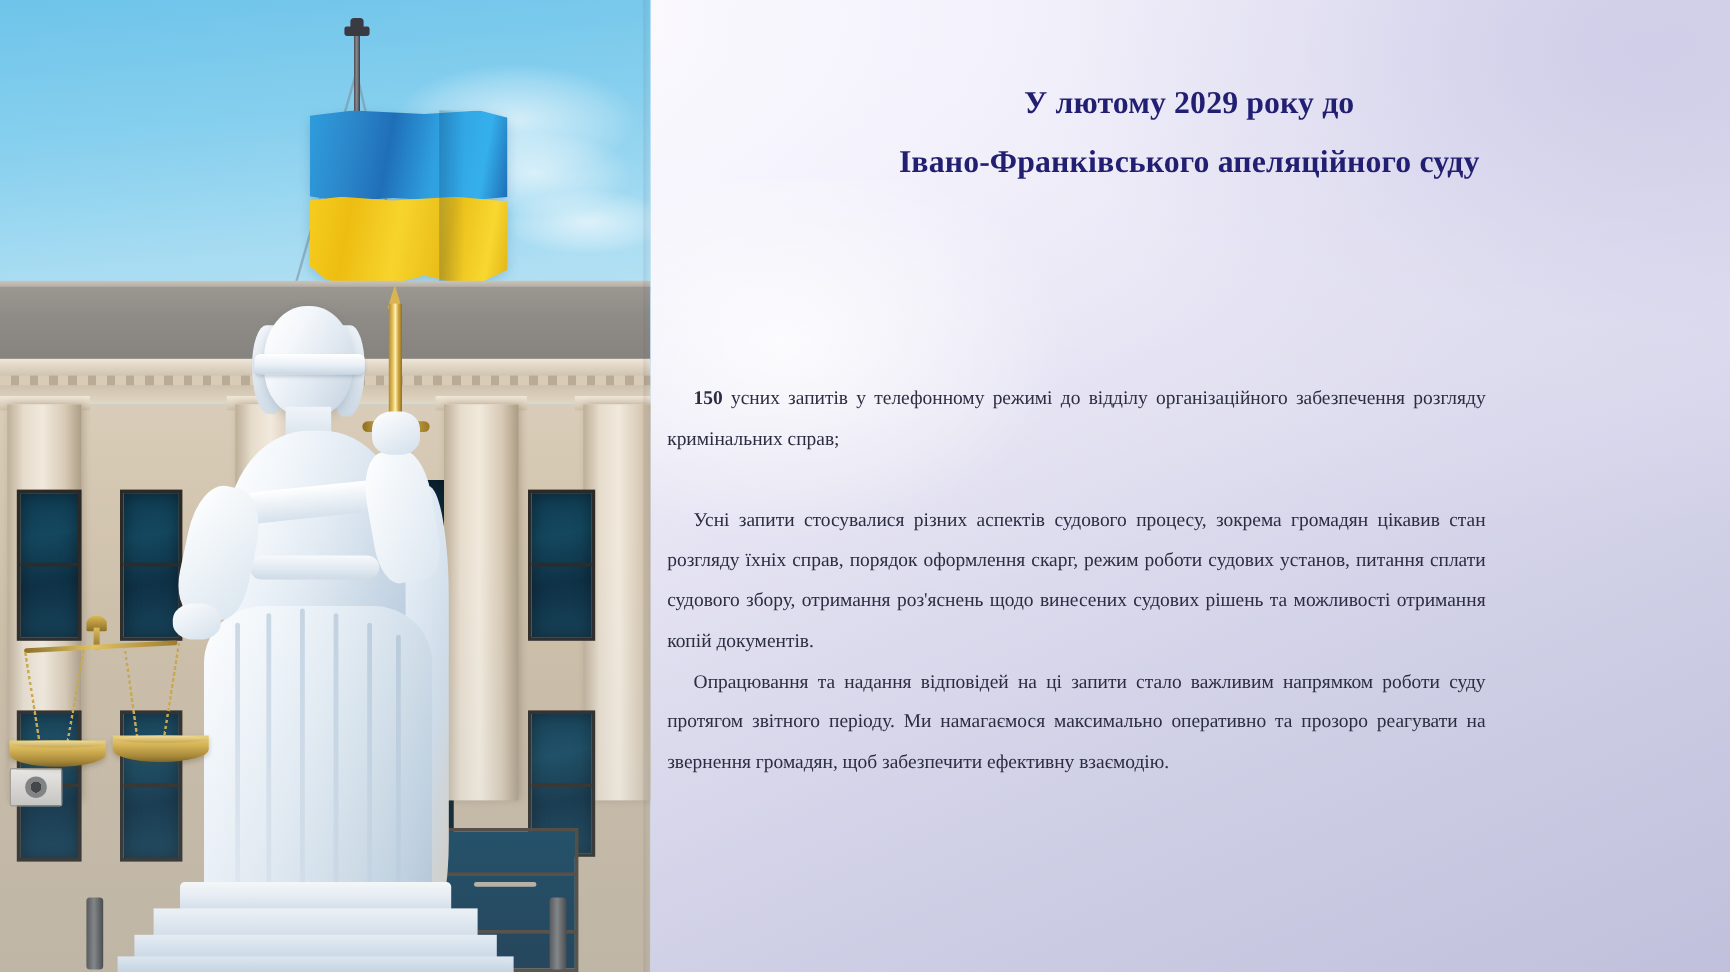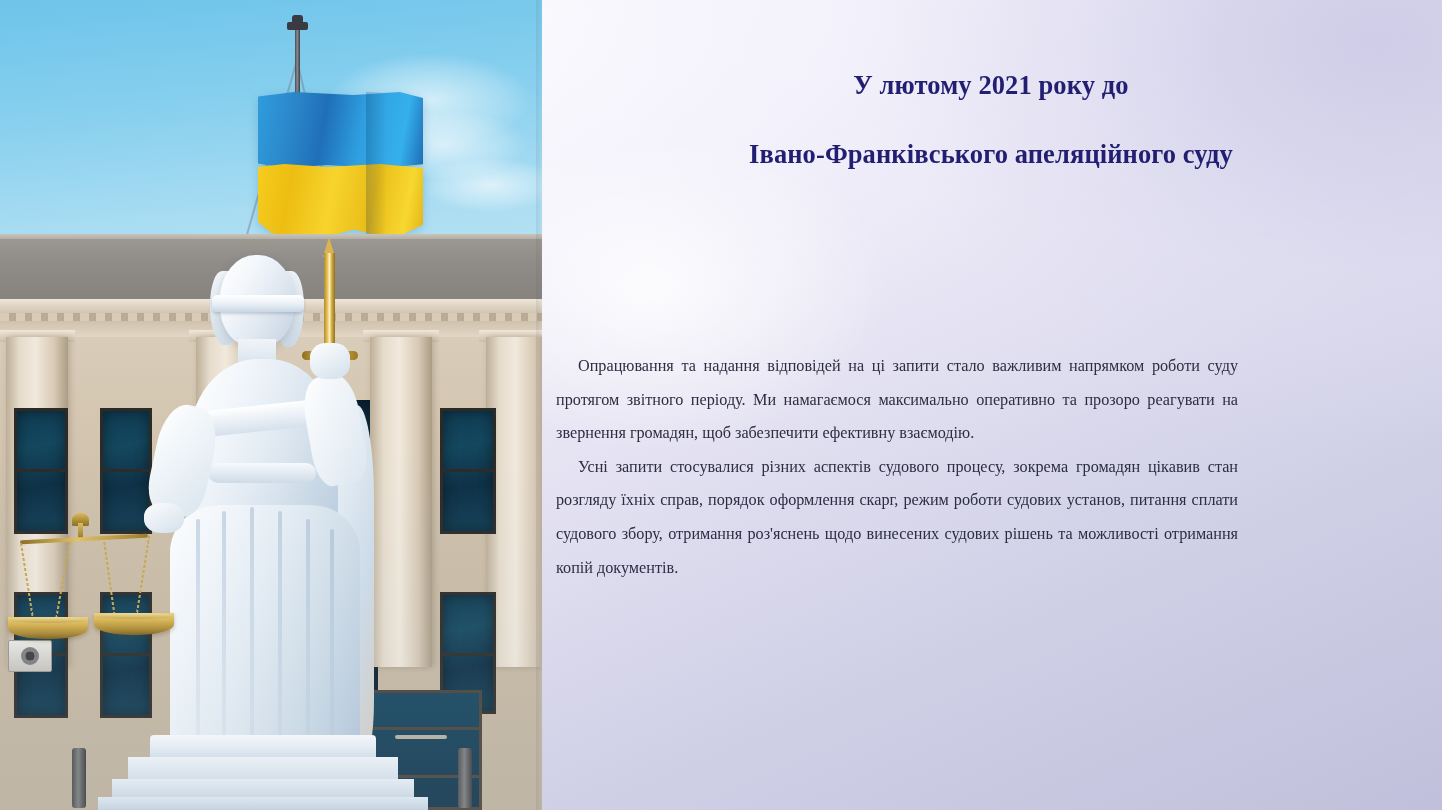--- a/index.html
+++ b/index.html
@@ -165,21 +165,21 @@
     background:linear-gradient(90deg, rgba(60,60,80,0.10), rgba(255,255,255,0));}
 
   
   .heading{
     position:absolute;left:560px;top:62px;width:862px;
     text-align:center;color:#221f73;
     font-weight:bold;font-size:26.5px;line-height:46px;
     letter-spacing:0.1px;
   }
   .heading .l1{display:block;}
-  .heading .l2{display:block;margin-top:23px;}
+  .heading .l2{display:block;margin-top:3px;}
   .heading .l3{display:block;}
 
   .body{
     position:absolute;left:556px;top:316px;width:682px;
     color:#2d2d42;font-size:16.2px;line-height:33.6px;text-align:justify;
   }
   .body p{margin:0;}
   .body p.lead{text-indent:22px;}
   .body .num{font-weight:bold;}
   .gap-lg{height:34px;}
@@ -320,28 +320,29 @@
     <div class="ped1"></div>
     <div class="ped2"></div>
     <div class="ped3"></div>
     <div class="ped4"></div>
 
     <div class="photo-shade"></div>
   </div>
   <div class="photo-edge"></div>
 
   <div class="heading">
-    <span class="l1">У лютому 2021 року до</span>
+    <span class="l1">У лютому 2029 року до</span>
     <span class="l2">Івано-Франківського апеляційного суду</span>
   </div>
 
   <div class="body">
 
+    <p class="lead"><span class="num">150</span><span> усних запитів у телефонному режимі до відділу організаційного забезпечення розгляду кримінальних справ;</span></p>
 
 
     <div class="gap-lg"></div>
 
+    <p class="lead">Усні запити стосувалися різних аспектів судового процесу, зокрема громадян цікавив стан розгляду їхніх справ, порядок оформлення скарг, режим роботи судових установ, питання сплати судового збору, отримання роз'яснень щодо винесених судових рішень та можливості отримання копій документів.</p>
+
     <p class="lead">Опрацювання та надання відповідей на ці запити стало важливим напрямком роботи суду протягом звітного періоду. Ми намагаємося максимально оперативно та прозоро реагувати на звернення громадян, щоб забезпечити ефективну взаємодію.</p>
-
-    <p class="lead">Усні запити стосувалися різних аспектів судового процесу, зокрема громадян цікавив стан розгляду їхніх справ, порядок оформлення скарг, режим роботи судових установ, питання сплати судового збору, отримання роз'яснень щодо винесених судових рішень та можливості отримання копій документів.</p>
   </div>
 
 </div>
 
 </body></html>

